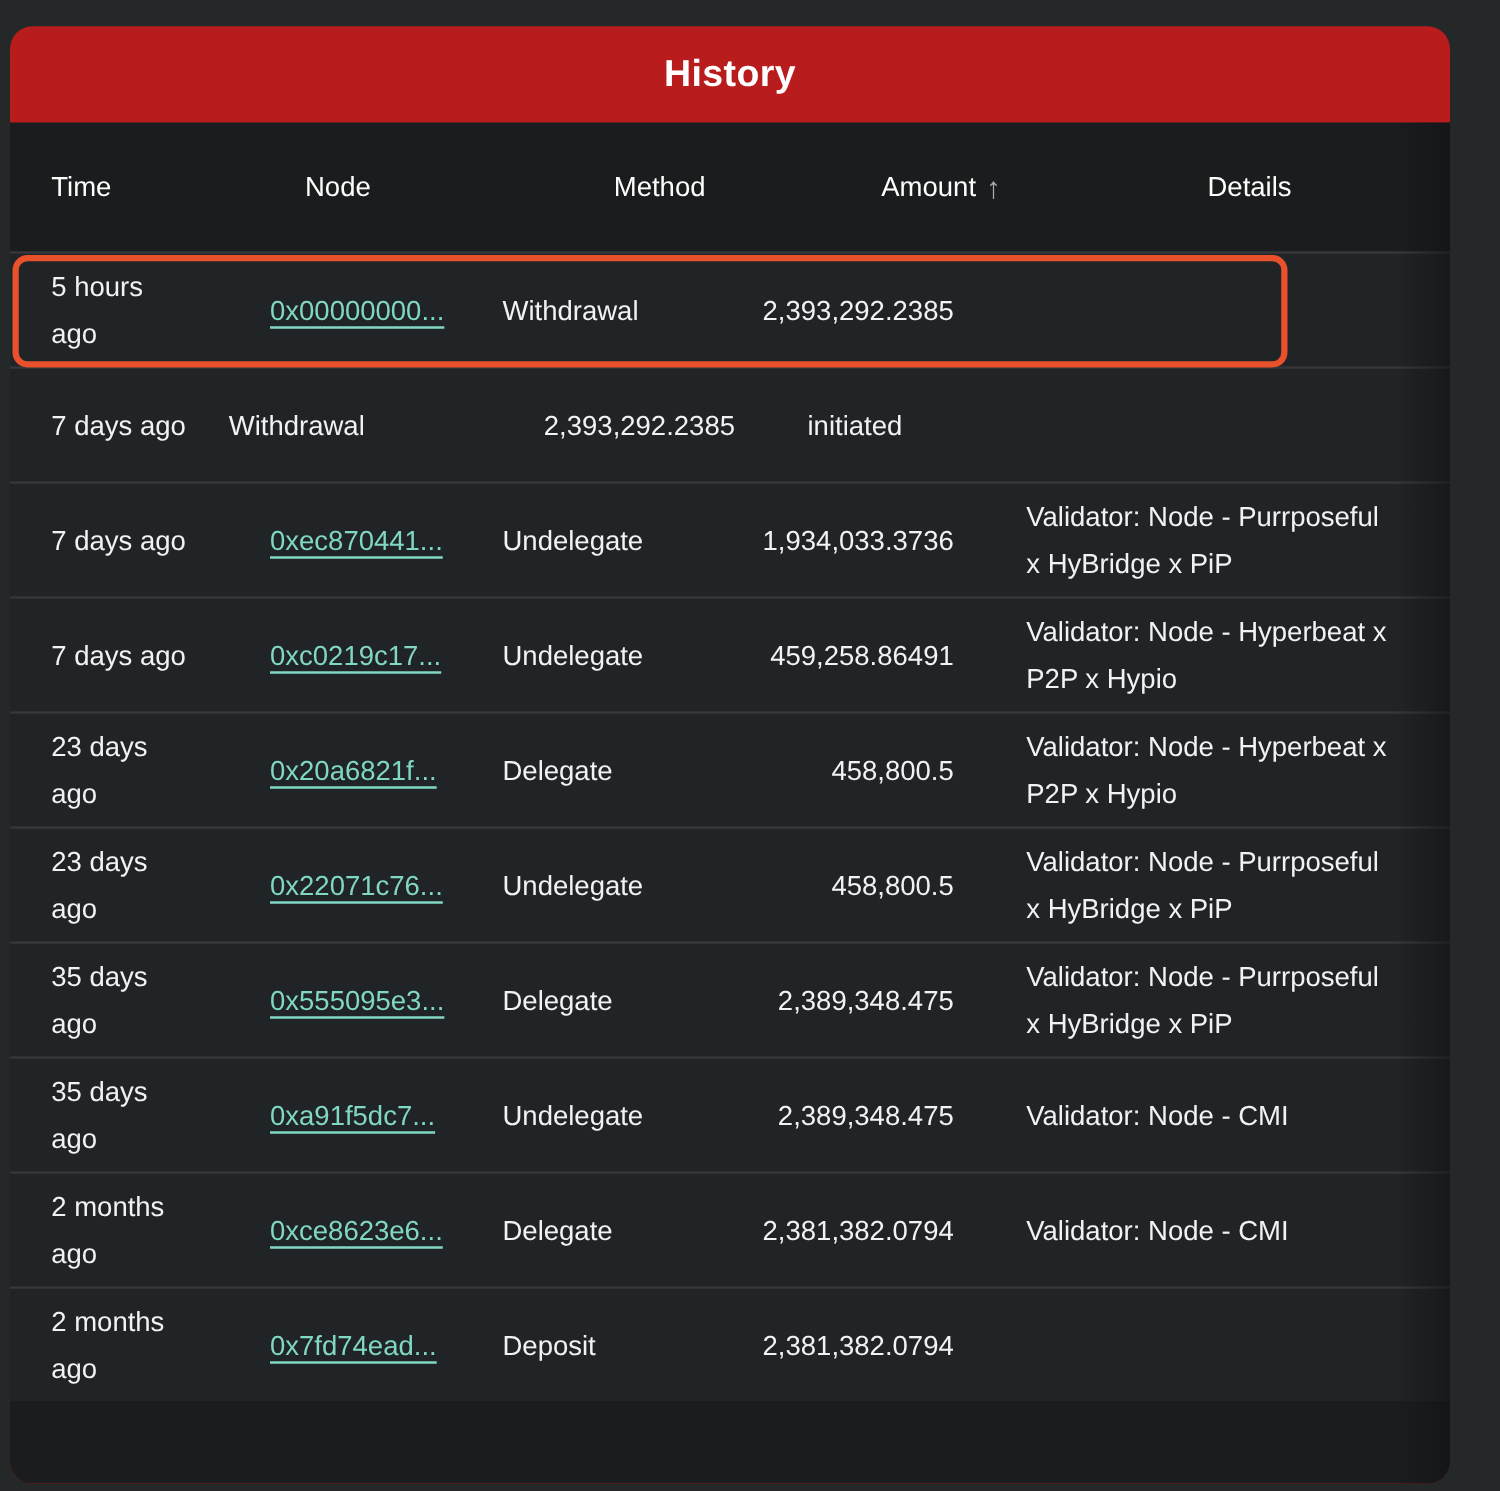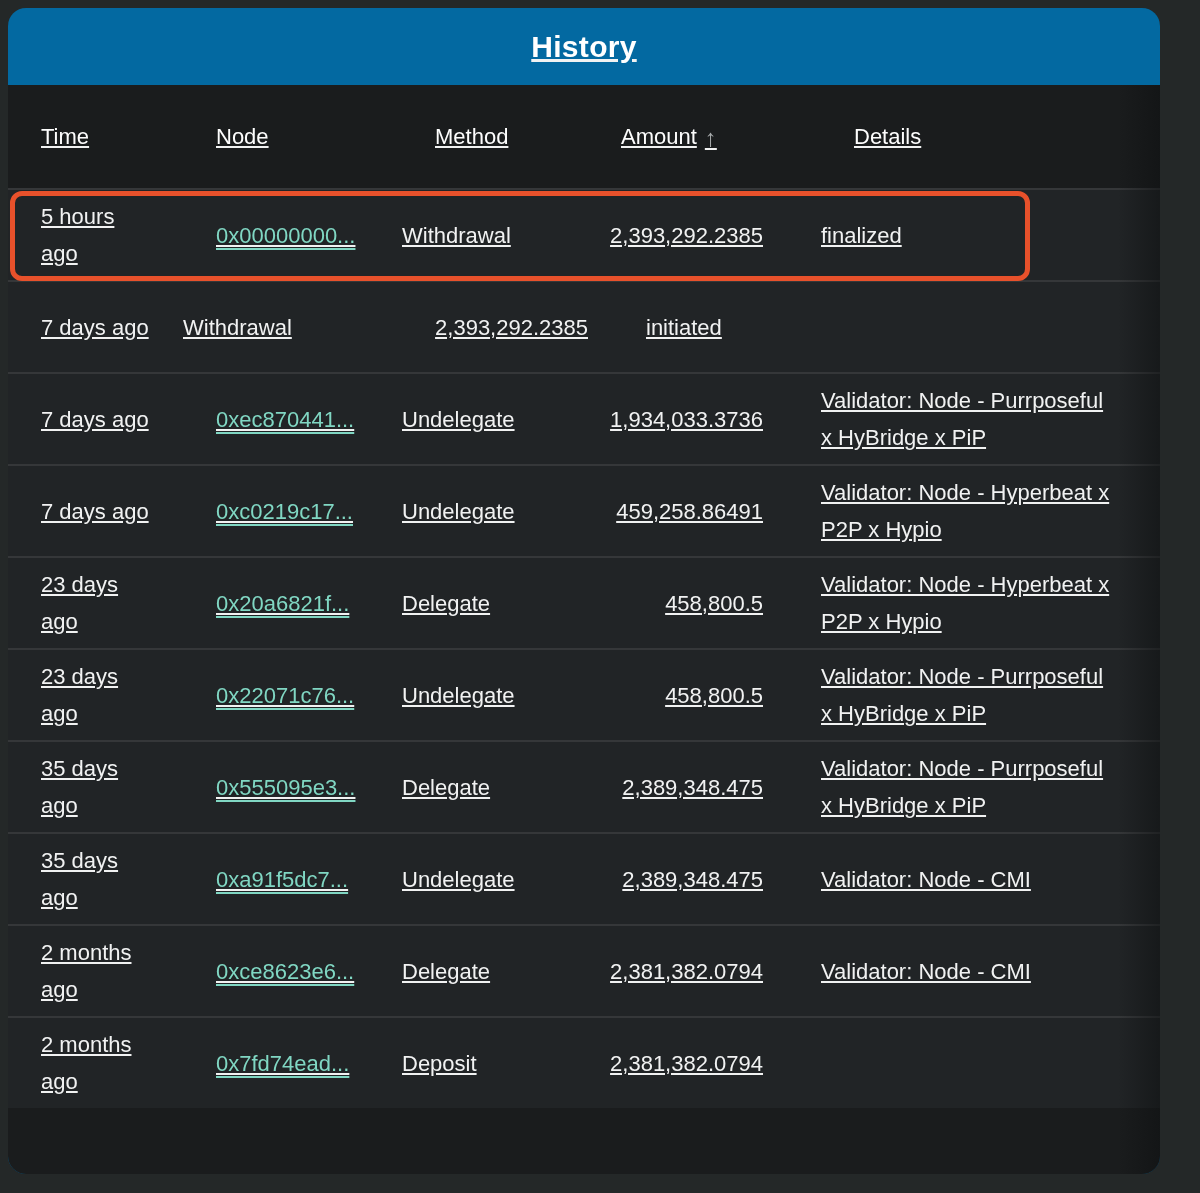--- a/index.html
+++ b/index.html
@@ -4,31 +4,32 @@
 <style>
   * { margin:0; padding:0; box-sizing:border-box; }
   html,body { width:1200px; height:1193px; overflow:hidden; }
   body {
     background:#242828;
     font-family:"Liberation Sans","DejaVu Sans",sans-serif;
     color:#f1f2f2;
     position:relative;
   }
   .card {
-    position:absolute; left:8px; top:8px; width:1152px; height:1166px;
-    background:#0369a1; border-radius:18px; overflow:hidden;text-decoration:underline;
+    position:absolute; left:8px; top:21px; width:1152px; height:1166px;
+    background:#b91c1c; border-radius:18px; overflow:hidden;
   }
   .card-header { height:77px; display:flex; align-items:center; justify-content:center; }
   .page-title { font-size:30px; font-weight:700; color:#ffffff; letter-spacing:.3px; }
   .table-section { position:relative; background:#1a1c1d; height:1089px; }
   .grid-row {
     display:grid;
     grid-template-columns:175px 219px 186px 175px 1fr;
     padding-left:33px; padding-right:20px;
     align-items:center;
+    gap:28px;
   }
   .thead { height:103px; }
   .th { font-size:22px; font-weight:500; color:#fdfdfd; }
   .th-amount { display:flex; align-items:flex-end; gap:8px; }
   .sort-arrow { color:#a7abac; font-size:24px; font-weight:400; line-height:1; }
   .tbody { }
   .tr {
     min-height:92px; padding:2px 0 2px 0;
     background:#212426;
     border-top:2px solid rgba(255,255,255,0.09);
@@ -76,21 +77,20 @@
     </div>
 
     <div class="tbody" id="rows">
   <div class="tr">
     <div class="td td-time">5 hours ago</div>
     <div class="td td-hash cell-pad-left">
       <a class="hash-link">0x00000000...</a>
     </div>
     <div class="td td-method">Withdrawal</div>
     <div class="td td-amount">2,393,292.2385</div>
-    <div class="td td-details">finalized</div>
   </div>
 
   <div class="tr">
     <div class="td td-time">7 days ago</div>
     <div class="td td-method">Withdrawal</div>
     <div class="td td-amount">2,393,292.2385</div>
     <div class="td td-details">initiated</div>
   </div>
 
   <div class="tr">

